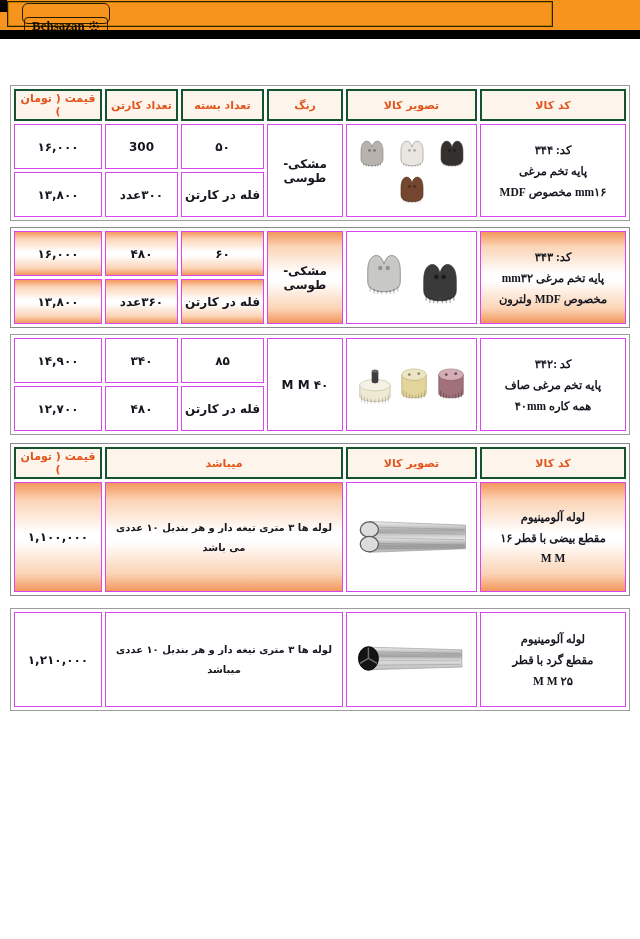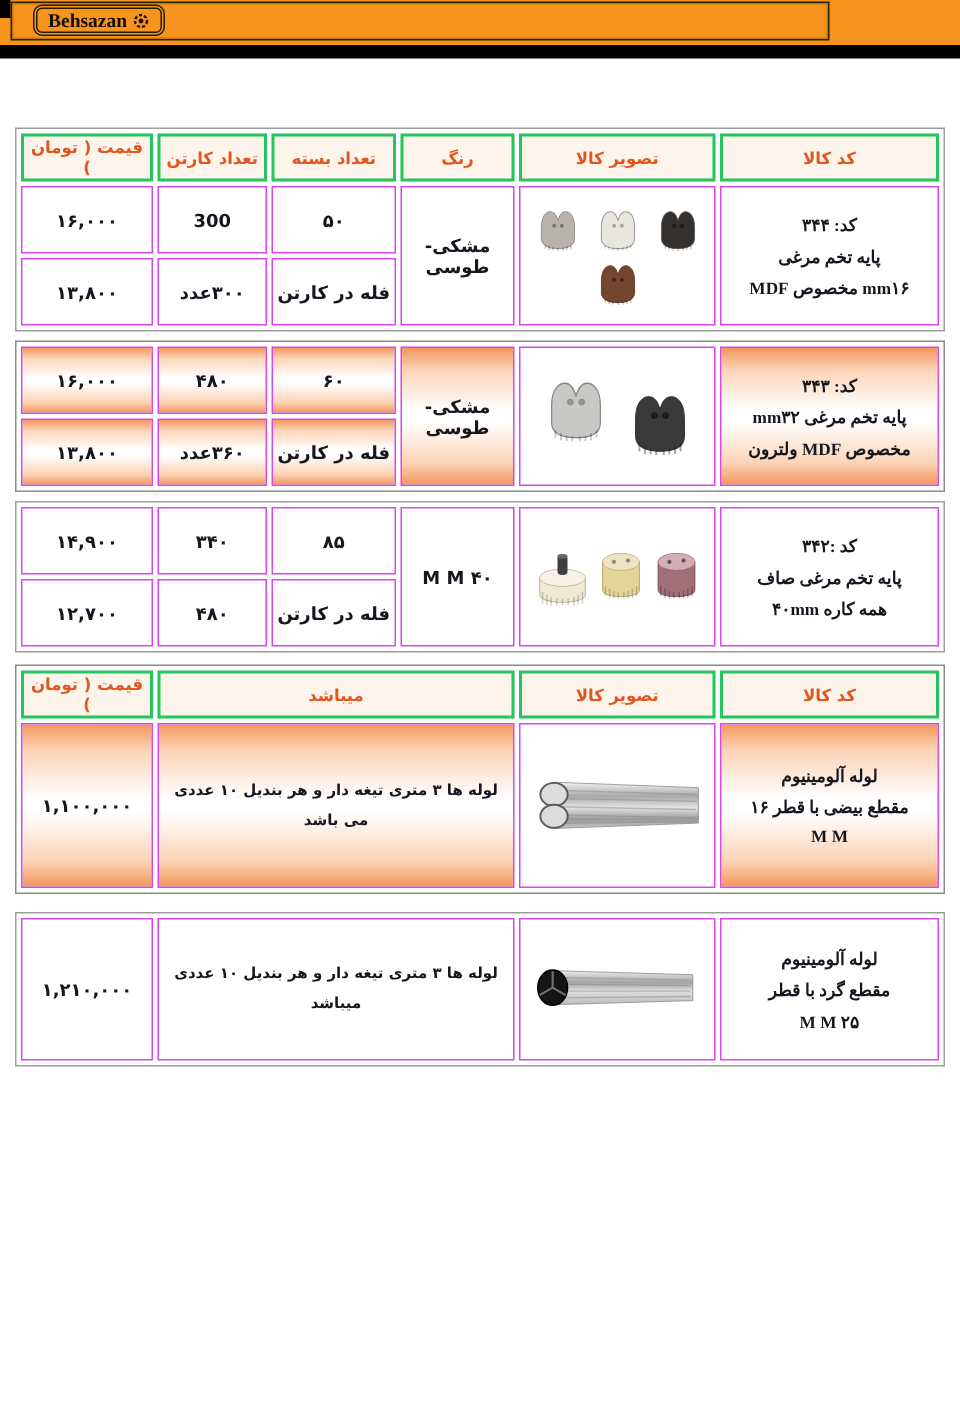--- a/index.html
+++ b/index.html
@@ -16,37 +16,37 @@
     position:absolute; left:7px; top:1px; width:546px; height:26px;
     border:1px solid #2a1f00; box-shadow:inset 0 0 0 1px #c07c05;
   }
   .logo {
     position:absolute; left:22px; top:3px; height:21px;
     border:1px solid #241b00; border-radius:6px; padding:1px; background:#F7941D;
   }
   .logo-inner {
     height:100%; border:1px solid #241b00; border-radius:4px;
     display:flex; align-items:center; gap:3px; padding:0 7px;
-    font-family:"Liberation Serif", serif; font-weight:bold; font-size:13px; color:#140e00;
+    font-family:"Liberation Serif", serif; font-weight:bold; font-size:13px; color:#140e00;margin-top:12px;
   }
   .banner-title {
     position:absolute; left:60px; top:4px; width:480px; text-align:center;
     font-size:15px; font-weight:bold; font-style:italic; color:#0d0a00;
   }
   .blackbar { position:absolute; top:30px; left:0; width:640px; height:9px; background:#000; }
 
   
   .content { position:absolute; top:39px; left:10px; width:620px; }
   table.ptable {
     width:620px; table-layout:fixed; border-collapse:separate; border-spacing:3px;
     background:#fff; border:1px solid #9d9d9d; direction:rtl;
   }
   table.ptable.orange { border-color:#8a8a8a; }
   .ptable th {
-    background:#fdf4ec; border:2px solid #22c55e; color:#e2551c;
+    background:#fdf4ec; border:2px solid #14532d; color:#e2551c;
     font-size:11px; font-weight:bold; height:18px; padding:1px 2px; text-align:center;
   }
   .ptable td {
     border:1px solid #d946ef; background:#fff; text-align:center; vertical-align:middle;
     font-size:12px; font-weight:bold; color:#16161f; padding:2px;
   }
   .ptable td.h45 { height:45px; }
   .ptable.orange td {
     background:linear-gradient(180deg,#f2975c 0%,#fbd4b6 16%,#ffffff 46%,#ffffff 54%,#fbd4b6 84%,#f2975c 100%);
   }

